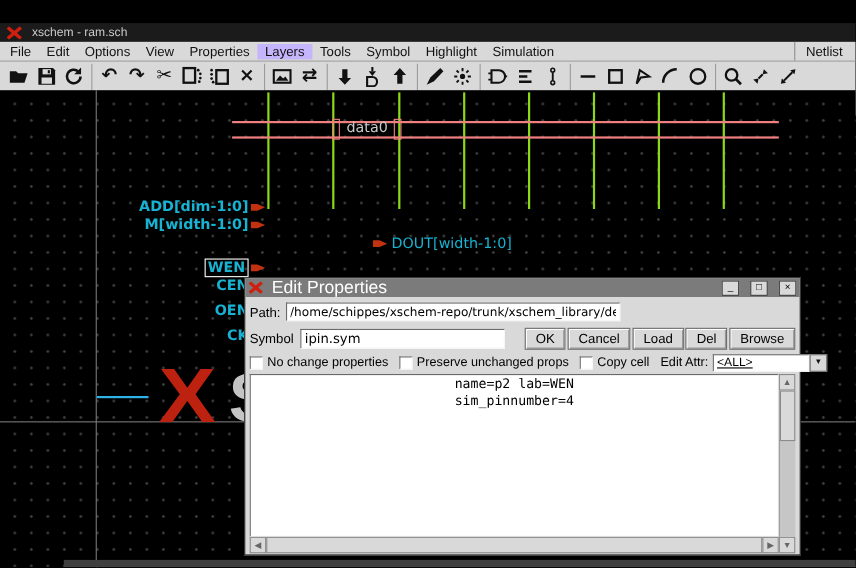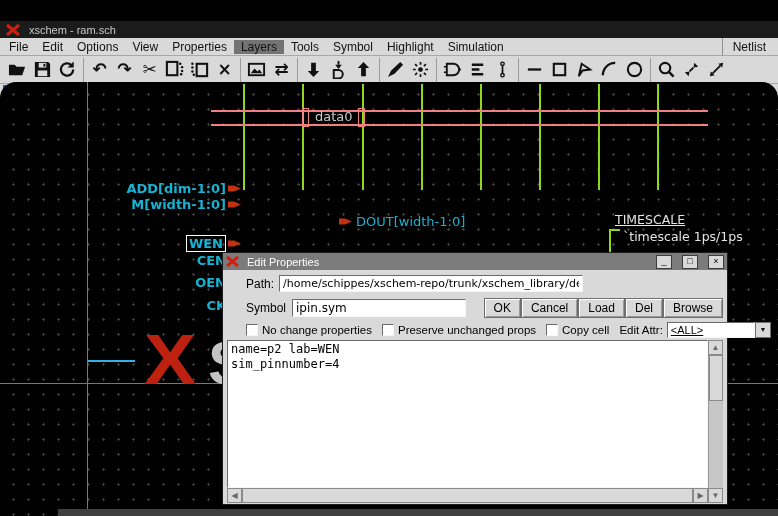--- a/index.html
+++ b/index.html
@@ -5,37 +5,37 @@
   html,body{margin:0;padding:0;background:#000;}
   #page{position:relative;width:778px;height:516px;overflow:hidden;background:#000;
         font-family:"Liberation Sans",sans-serif;-webkit-font-smoothing:antialiased;}
 
   
   .titlebar{height:17px;background:#1b1b1b;display:flex;align-items:center;padding:0 6px;gap:9px;margin-top:21px;}
   .title-text{color:#c9c9c9;font-size:11px;}
   .menubar{height:17px;background:#d9d9d9;display:flex;align-items:center;font-size:12px;color:#111;
            border-bottom:1px solid #a8a8a8;padding:0 2px;}
   .menu-item{padding:0 7px;white-space:nowrap;}
-  .menu-item.hl{background:#737373;}
+  .menu-item.hl{background:#c4b5fd;}
   .netlist{margin-left:auto;border-left:1px solid #909090;padding:0 10px;height:100%;display:flex;align-items:center;}
   .toolbar{height:27px;background:#d9d9d9;display:flex;align-items:center;padding:0 2px;border-bottom:1px solid #a8a8a8;}
   .tgroup{display:flex;align-items:center;height:24px;padding:0 3px;border-right:1px solid #9c9c9c;}
   .tgroup:last-child{border-right:none;}
   .ti{width:25px;height:24px;display:flex;align-items:center;justify-content:center;}
   .ti svg{width:19px;height:19px;}
   .tg{font-size:17px;font-weight:bold;color:#111;font-family:"DejaVu Sans",sans-serif;line-height:1;}
   .tabbar{height:20px;background:#d9d9d9;display:flex;align-items:flex-start;padding:1px 0 0 3px;gap:4px;}
   .tab{background:#9fe69f;border:3px solid #1d4ed8;color:#c23030;font-size:17px;padding:1px 7px 2px;}
   .tab-add{width:15px;height:14px;background:#d9d9d9;border:1px solid #8a8a8a;display:flex;align-items:center;
            justify-content:center;font-size:12px;color:#222;}
 
   
   #canvas{position:absolute;top:82px;left:0;right:0;bottom:0;background:#000;
           background-image:radial-gradient(circle,#3d3d3d 1px,transparent 1.4px);
-          background-size:15px 15px;background-position:6px 5px;z-index:1;border-radius:16px;}
+          background-size:15px 15px;background-position:6px 5px;z-index:1;}
   .vline{position:absolute;top:2px;width:2px;height:106px;background:#8bd918;}
   .busline{position:absolute;left:211px;width:497px;height:2px;background:#f08080;}
   .bus-bracket{position:absolute;top:26px;width:5px;height:17px;border:1px solid #f08080;}
   .bus-label{position:absolute;left:315px;top:27px;color:#c9c9c9;font-size:13px;font-family:"DejaVu Sans",sans-serif;}
   .axis-v{position:absolute;left:87px;top:0;bottom:0;width:1px;background:#787878;}
   .axis-h{position:absolute;left:0;right:0;top:301px;height:1px;background:#787878;}
   .wire-cyan{position:absolute;left:88px;top:278px;width:47px;height:2px;background:#2fb3e6;}
   .pin{position:absolute;right:536px;height:18px;display:flex;align-items:center;gap:2px;font-weight:bold;}
   .pin-label{color:#18b2d2;font-size:13px;font-family:"DejaVu Sans",sans-serif;white-space:nowrap;}
   .pin-label.sel{border:1px solid #fff;padding:0 2px;}
@@ -47,46 +47,46 @@
   .ts-bracket{position:absolute;left:4px;top:17px;width:9px;height:22px;border-left:2px solid #8bd918;border-top:2px solid #8bd918;}
   .logo-x{position:absolute;left:144px;top:243px;color:#bd2110;font-size:70px;font-weight:bold;line-height:1;
           transform:scaleX(1.12);transform-origin:left;}
   .logo-s{position:absolute;left:208px;top:250px;color:#c4c4c4;font-size:62px;font-weight:bold;line-height:1;}
   .status-strip{position:absolute;left:58px;right:0;bottom:0;height:7px;background:#3f3f3f;z-index:5;}
 
   
   #dialog{position:absolute;left:222px;top:252px;width:506px;height:253px;background:#d9d9d9;
           border:1px solid #1c1c1c;box-sizing:border-box;z-index:20;display:flex;flex-direction:column;font-size:12px;color:#000;}
   .dlg-titlebar{height:17px;background:#7b7b7b;display:flex;align-items:center;padding:0 3px;gap:8px;flex:none;}
-  .dlg-title{color:#fff;font-size:11px;flex:1;}
+  .dlg-title{color:#fff;font-size:16px;flex:1;}
   .winbtn{width:14px;height:12px;background:#d9d9d9;border:1px solid #3c3c3c;display:flex;align-items:center;
           justify-content:center;font-size:9px;line-height:1;margin-left:2px;color:#000;}
   .dlg-body{flex:1;display:flex;flex-direction:column;padding:3px 4px 0;}
-  .row{display:flex;align-items:center;margin-left:19px;}
+  .row{display:flex;align-items:center;}
   .row-path{height:21px;gap:5px;}
   .sunken{background:#fff;border:1px solid;border-color:#6a6a6a #f6f6f6 #f6f6f6 #6a6a6a;}
   .path-field{width:296px;height:15px;font-size:11px;font-family:"DejaVu Sans",sans-serif;padding:0 3px;outline:none;}
   .row-symbol{height:27px;gap:6px;}
   .sym-field{width:178px;height:16px;font-size:12px;font-family:"DejaVu Sans",sans-serif;padding:0 3px;outline:none;}
   .dlg-btns{display:flex;flex:1;justify-content:space-between;margin-left:12px;}
   .btn{font-size:12px;font-family:"Liberation Sans",sans-serif;padding:2px 9px;background:#d9d9d9;color:#000;
        border:1px solid #6f6f6f;box-shadow:inset 1px 1px 0 #fff,inset -1px -1px 0 #979797;}
   .row-checks{height:17px;font-size:11.5px;white-space:nowrap;}
   .chk{display:flex;align-items:center;margin-right:10px;gap:4px;}
   .chk-box{width:10px;height:10px;background:#fff;border:1px solid;border-color:#6a6a6a #f6f6f6 #f6f6f6 #6a6a6a;flex:none;}
   .editattr{display:flex;align-items:center;margin-left:auto;gap:4px;}
   .combo{display:flex;align-items:stretch;height:16px;}
   .combo-field{width:80px;background:#fff;border:1px solid;border-color:#6a6a6a #f6f6f6 #f6f6f6 #6a6a6a;
                font-size:11px;display:flex;align-items:center;padding:0 3px;text-decoration:underline;}
   .combo-arrow{width:14px;background:#d9d9d9;border:1px solid #6f6f6f;display:flex;align-items:center;
                justify-content:center;font-size:7px;color:#111;}
   .row-text{flex:1;display:flex;margin-top:2px;min-height:0;}
   .props-pre{flex:1;margin:0;background:#fff;border:1px solid;border-color:#6a6a6a #f6f6f6 #f6f6f6 #6a6a6a;
              font-family:"DejaVu Sans Mono",monospace;font-size:12px;line-height:15px;padding:1px 3px;
-             white-space:pre;overflow:hidden;}
+             white-space:pre;overflow:hidden;text-align:center;}
   .vscroll{width:15px;display:flex;flex-direction:column;flex:none;}
   .sarr{width:15px;height:15px;box-sizing:border-box;background:#d9d9d9;border:1px solid #8a8a8a;display:flex;
         align-items:center;justify-content:center;font-size:8px;color:#666;flex:none;}
   .vtrough{flex:1;background:#c6c6c6;border-left:1px solid #9a9a9a;position:relative;}
   .vthumb{position:absolute;top:0;left:0;right:0;height:46px;background:#d9d9d9;border:1px solid #8a8a8a;box-sizing:border-box;}
   .row-scroll{height:15px;display:flex;flex:none;margin-bottom:1px;}
   .hscroll{flex:1;display:flex;}
   .hthumb{flex:1;background:#d9d9d9;border:1px solid #8a8a8a;box-sizing:border-box;}
 </style>
 </head>
@@ -358,25 +358,20 @@
 
     <div class="dout">
       <span class="pin-arrow">
           <svg width="14" height="9" viewBox="0 0 14 9">
             <path d="M0 1.5h6L13 4.5 6 7.5H0z" fill="#c23210"></path>
           </svg>
         </span>
       <span class="pin-label">DOUT[width-1:0]</span>
     </div>
 
-    <div class="timescale">
-      <div class="ts-bracket"></div>
-      <div class="ts-title">TIMESCALE</div>
-      <div class="ts-val">`timescale 1ps/1ps</div>
-    </div>
 
     <div class="wire-cyan"></div>
     <div class="logo-x">X</div>
     <div class="logo-s">S</div>
   </div>
 
   <div class="status-strip"></div>
 
   <div id="dialog">
     <div class="dlg-titlebar">

